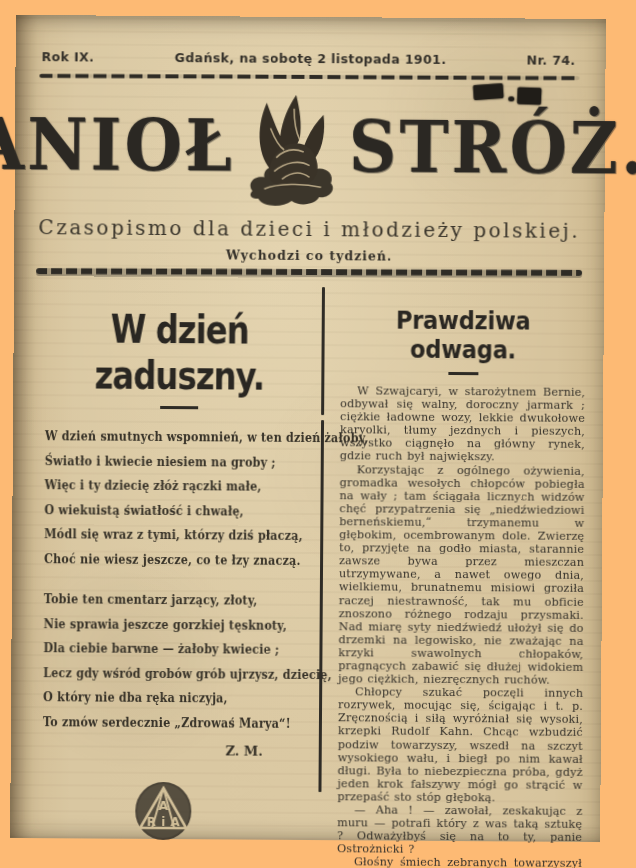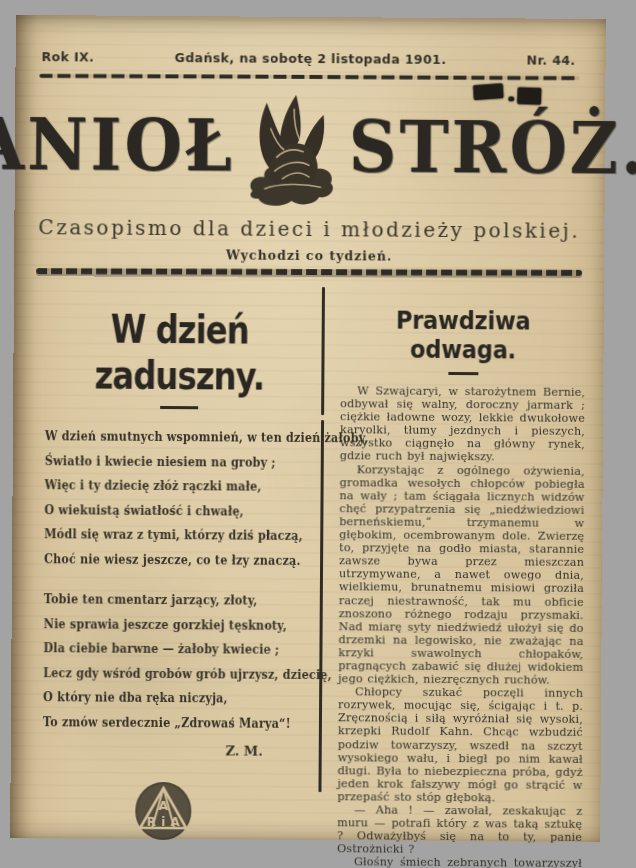--- a/index.html
+++ b/index.html
@@ -1,18 +1,18 @@
 <!DOCTYPE html>
 <html><head>
 <meta charset="utf-8">
 <style>
   html,body{margin:0;padding:0;background:#232428;}
   .stage{
     position:relative;width:636px;height:868px;overflow:hidden;
-    background:#a3a3a3;
+    background:#fdba74;
     font-family:"DejaVu Serif", serif;
   }
   .paper{
     position:absolute;left:13px;top:17px;width:590px;height:823px;
     background:
       radial-gradient(ellipse at 45% 30%, rgba(255,245,215,.25), rgba(0,0,0,0) 60%),
       linear-gradient(90deg, #c3ac83 0, #d4c098 22px, #d9c7a1 60px, #dbc9a3 50%, #d7c49d 92%, #cdb88f 100%),
       #d8c59f;
     transform:rotate(0.4deg);
     box-shadow:
@@ -127,21 +127,21 @@
 </style>
 </head>
 <body>
 
 <div class="stage">
   <div class="paper">
 
     <div class="header-row">
       <span>Rok IX.</span>
       <span>Gdańsk, na sobotę 2 listopada 1901.</span>
-      <span>Nr. 44.</span>
+      <span>Nr. 74.</span>
     </div>
     <div class="rule-dashed"></div>
 
     <div class="masthead">
       <span class="mast-title">ANIOŁ</span>
       <span class="angel-wrap">
         <svg width="98" height="122" viewBox="0 0 100 124" aria-hidden="true">
 
           <path d="M10,104 C4,96 12,88 22,90 C20,80 34,76 42,82 C48,74 66,74 72,82 C84,78 94,86 90,96 C96,102 88,112 78,110 C74,118 58,120 50,114 C40,122 20,120 16,112 C8,112 6,108 10,104 Z" fill="#3c362b"></path>
 

